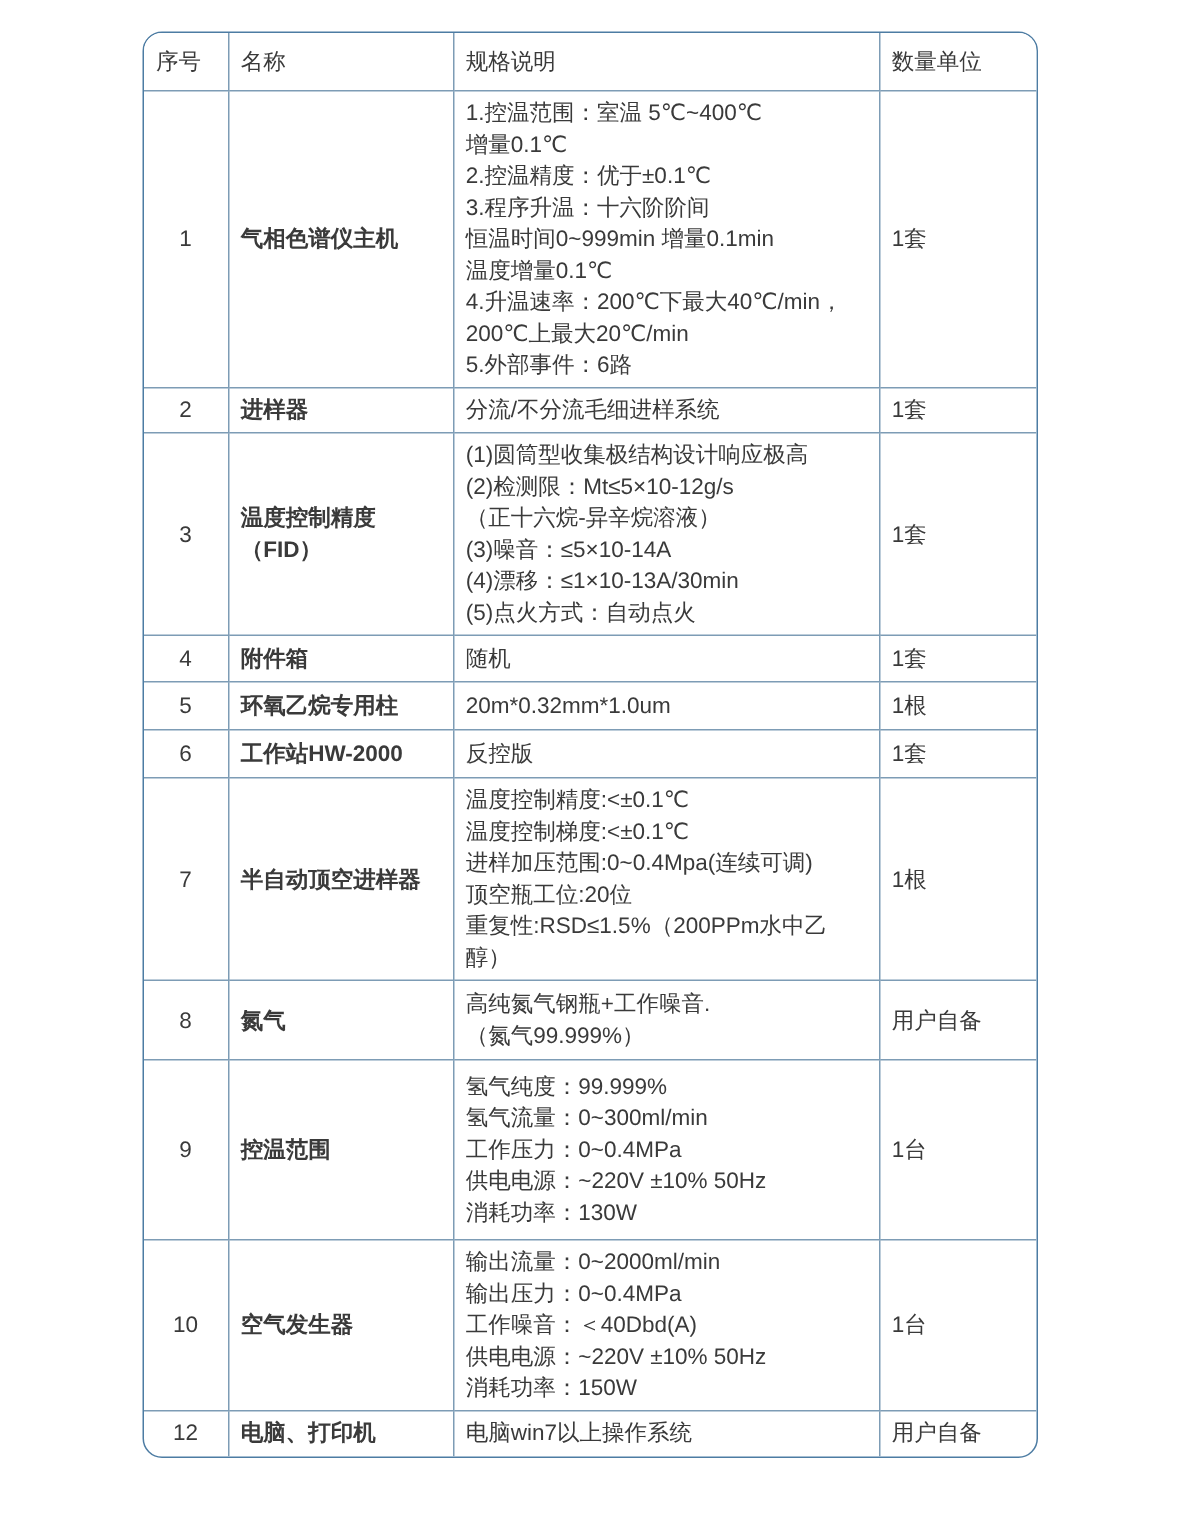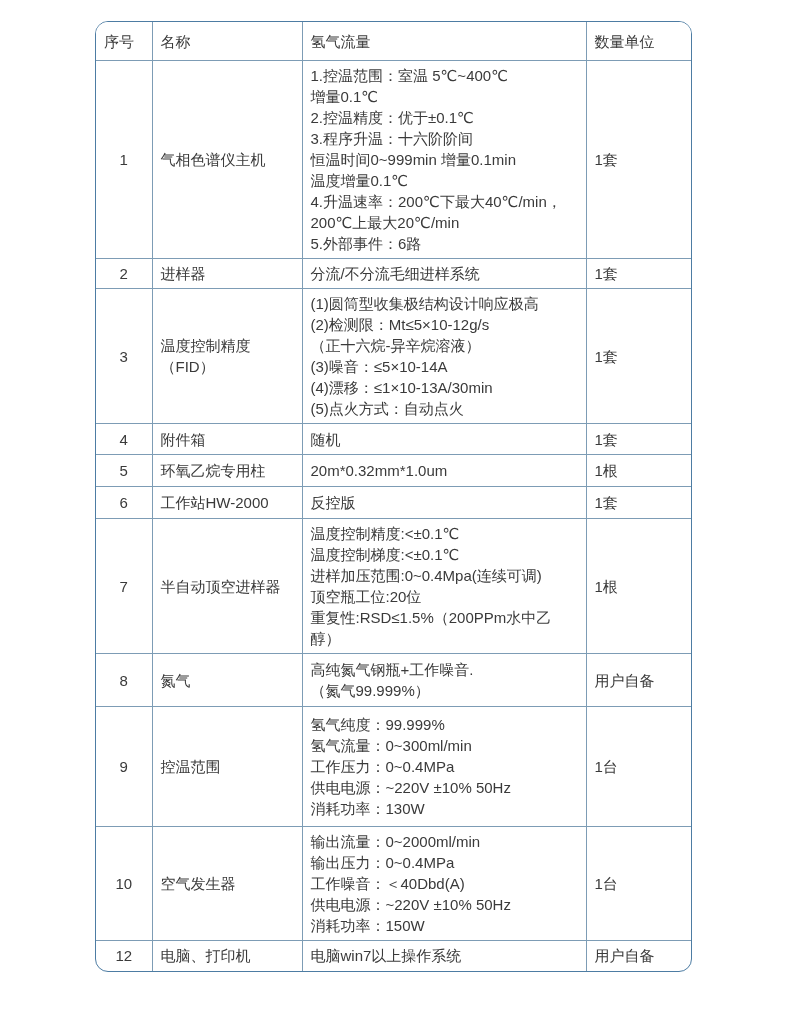--- a/index.html
+++ b/index.html
@@ -63,21 +63,21 @@
   .spec-table th {
     font-weight: 400;
     text-align: left;
     height: 34px;
     padding-top: 2px;
     padding-bottom: 2px;
     background: #ffffff;
   }
   .th-no, .td-no { text-align: center; padding-left: 2px; padding-right: 2px; }
   .th-no { text-align: left; padding-left: 12px; }
-  .td-name, .th-name { padding-left: 12px; }
+  .td-name, .th-name { padding-left: 12px; font-weight: bold; }
   .td-spec, .th-spec { padding-left: 10px; padding-right: 3px; }
   .td-spec { white-space: pre-line; }
   .td-qty, .th-qty { padding-left: 12px; }
 
   
   tr.r1  { height: 196px; }
   tr.r2  { height: 30px; }
   tr.r3  { height: 135px; }
   tr.r4  { height: 31px; }
   tr.r5  { height: 32px; }
@@ -98,21 +98,21 @@
       <colgroup>
         <col class="c-no">
           <col class="c-name">
           <col class="c-spec">
           <col class="c-qty">
       </colgroup>
       <thead>
         <tr>
           <th class="th-no">序号</th>
           <th class="th-name">名称</th>
-          <th class="th-spec">氢气流量</th>
+          <th class="th-spec">规格说明</th>
           <th class="th-qty">数量单位</th>
         </tr>
       </thead>
       <tbody>
         <tr class="r1">
           <td class="td-no">1</td>
           <td class="td-name">气相色谱仪主机</td>
           <td class="td-spec">1.控温范围：室温 5℃~400℃
 增量0.1℃
 2.控温精度：优于±0.1℃

